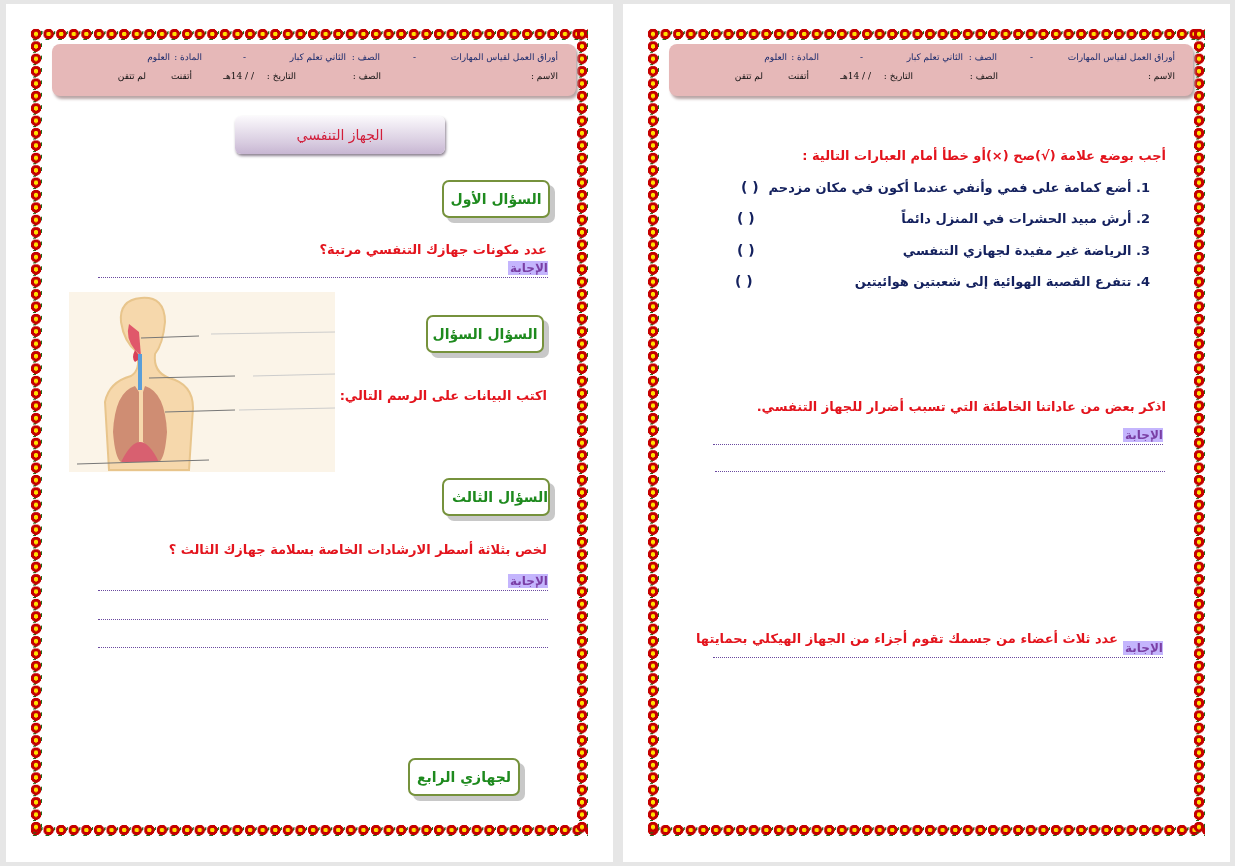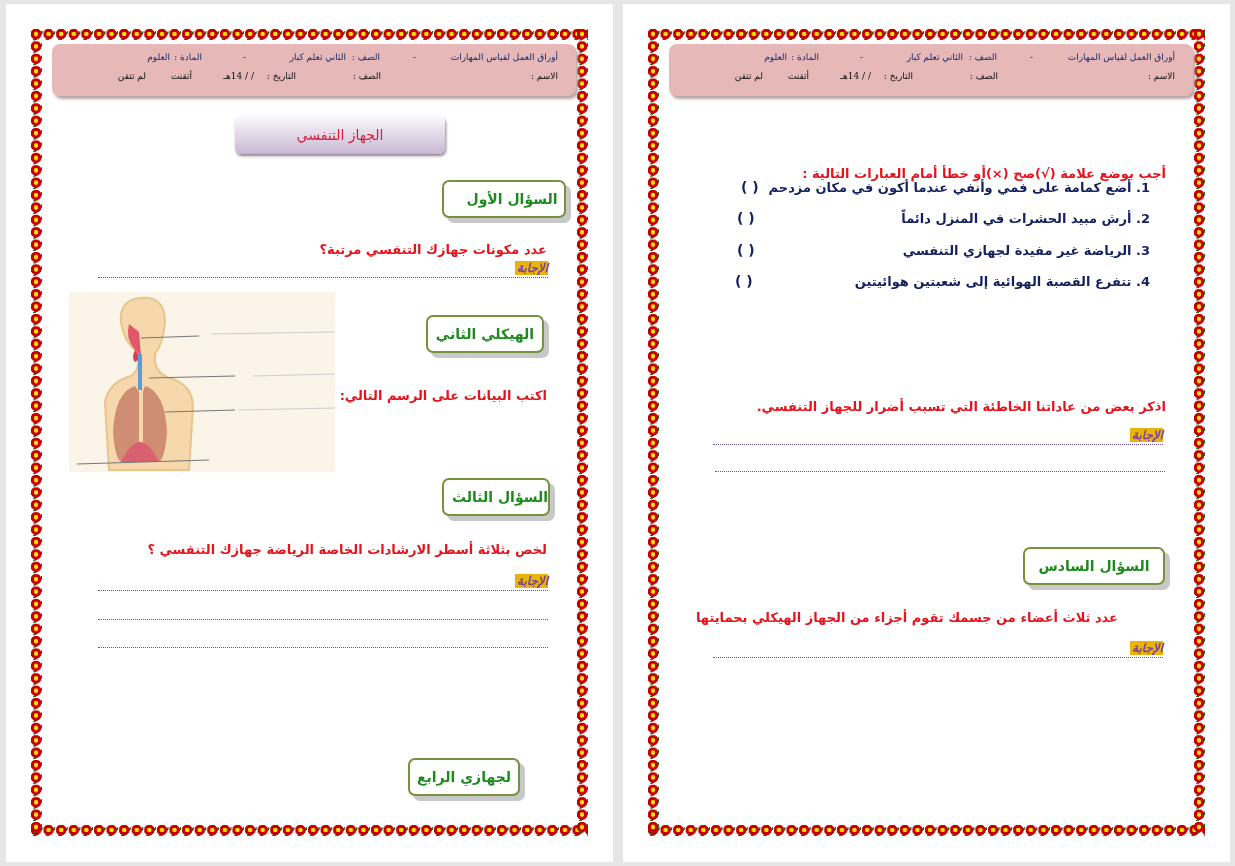--- a/index.html
+++ b/index.html
@@ -37,21 +37,21 @@
     color:#d21e3a; font-size:14px; direction:rtl;margin-left:44px; }
 
   .q-box { position:absolute; height:34px; border:2px solid #76923c; border-radius:7px;
     background:#fff; box-shadow:5px 5px 0 #c8c8c8; color:#1e8a1e; font-weight:bold;
     font-size:14px; text-align:center; line-height:34px; direction:rtl; }
 
   .q-text { position:absolute; direction:rtl; color:#e3141d; font-weight:bold; font-size:13px;
     white-space:nowrap; text-align:right; }
   .answer-line { position:absolute; direction:rtl; height:16px; border-bottom:1.5px dotted #6a4aa0;
     font-size:12px; color:#7a3fa5; font-weight:bold; }
-  .answer-line span { background:#eab308; padding-left:2px;font-style:italic; }
+  .answer-line span { background:#c4b5fd; padding-left:2px; }
   .dot-line { position:absolute; border-bottom:1.5px dotted #6a4aa0; height:1px; }
 
   .tf-item { position:absolute; direction:rtl; font-weight:bold; font-size:13px; color:#14215e;
     white-space:nowrap; }
   .paren { position:absolute; font-weight:bold; font-size:14px; color:#14215e; white-space:nowrap; }
 
   .diagram { position:absolute; left:63px; top:288px; width:266px; height:180px; background:#fbf4e8; }
 </style>
 </head>
 <body>
@@ -77,21 +77,21 @@
       <span style="right:195px">الصف :</span>
       <span style="right:280px">التاريخ :</span>
       <span style="right:322px">/ / 14هـ</span>
       <span style="right:384px">أتقنت</span>
       <span style="right:430px">لم تتقن</span>
     </div>
   </div>
 
   <div class="title-box">الجهاز التنفسي</div>
 
-  <div class="q-box" style="left:436px; top:176px; width:104px;padding-left:16px;">السؤال الأول</div>
+  <div class="q-box" style="left:436px; top:176px; width:104px;">السؤال الأول</div>
   <div class="q-text" style="right:66px; top:238px;">عدد مكونات جهازك التنفسي مرتبة؟</div>
   <div class="answer-line" style="left:92px; top:257px; width:450px;"><span>الإجابة</span></div>
 
   <div class="diagram">
     <svg width="266" height="180" viewBox="0 0 266 180">
       <path d="M40 178 L36 110 Q40 90 62 84 Q72 78 68 60 Q55 50 52 30 Q50 8 72 6 Q96 4 96 30 Q94 52 86 62 Q84 80 100 86 Q124 92 124 116 L120 178 Z" fill="#f6d8ac" stroke="#e8c58c" stroke-width="2"></path>
       <path d="M60 32 Q56 46 66 58 L72 64 L70 40 Z" fill="#e0586a"></path>
       <path d="M66 58 Q62 66 66 70 L72 66 Z" fill="#d84058"></path>
       <rect x="69" y="62" width="4" height="36" fill="#5a9ed8"></rect>
       <path d="M66 94 Q46 100 44 140 Q46 166 52 170 Q60 160 70 150 L70 100 Z" fill="#c88068" opacity="0.85"></path>
@@ -100,25 +100,25 @@
       <line x1="72" y1="46" x2="130" y2="44" stroke="#777" stroke-width="1"></line>
       <line x1="142" y1="42" x2="266" y2="40" stroke="#ccc" stroke-width="1"></line>
       <line x1="80" y1="86" x2="166" y2="84" stroke="#777" stroke-width="1"></line>
       <line x1="184" y1="84" x2="266" y2="82" stroke="#ccc" stroke-width="1"></line>
       <line x1="96" y1="120" x2="166" y2="118" stroke="#777" stroke-width="1"></line>
       <line x1="170" y1="118" x2="266" y2="116" stroke="#ccc" stroke-width="1"></line>
       <line x1="8" y1="172" x2="140" y2="168" stroke="#777" stroke-width="1"></line>
     </svg>
   </div>
 
-  <div class="q-box" style="left:420px; top:311px; width:114px;">الهيكلي الثاني</div>
+  <div class="q-box" style="left:420px; top:311px; width:114px;">السؤال السؤال</div>
   <div class="q-text" style="right:66px; top:384px;">اكتب البيانات على الرسم التالي:</div>
 
   <div class="q-box" style="left:436px; top:474px; width:104px;text-align:right;">السؤال الثالث</div>
-  <div class="q-text" style="right:66px; top:538px;">لخص بثلاثة أسطر الارشادات الخاصة الرياضة جهازك التنفسي ؟</div>
+  <div class="q-text" style="right:66px; top:538px;">لخص بثلاثة أسطر الارشادات الخاصة بسلامة جهازك الثالث ؟</div>
   <div class="answer-line" style="left:92px; top:570px; width:450px;"><span>الإجابة</span></div>
   <div class="dot-line" style="left:92px; top:614px; width:450px;"></div>
   <div class="dot-line" style="left:92px; top:642px; width:450px;"></div>
 
   <div class="q-box" style="left:402px; top:754px; width:108px;">لجهازي الرابع</div>
 </div>
 
 <div class="page" id="page-right">
   <div class="border-h b-top"></div>
   <div class="border-h b-bottom"></div>
@@ -138,31 +138,30 @@
     <div class="hb-row hb-r2">
       <span style="right:18px">الاسم :</span>
       <span style="right:195px">الصف :</span>
       <span style="right:280px">التاريخ :</span>
       <span style="right:322px">/ / 14هـ</span>
       <span style="right:384px">أتقنت</span>
       <span style="right:430px">لم تتقن</span>
     </div>
   </div>
 
-  <div class="q-text" style="right:64px; top:162px;">أجب بوضع علامة (√)صح (×)أو خطأ أمام العبارات التالية :</div>
+  <div class="q-text" style="right:64px; top:144px;">أجب بوضع علامة (√)صح (×)أو خطأ أمام العبارات التالية :</div>
 
   <div class="tf-item" style="right:80px; top:176px;text-align:center;">1. أضع كمامة على فمي وأنفي عندما أكون في مكان مزدحم</div>
   <div class="paren" style="left:118px; top:175px;">(    )</div>
   <div class="tf-item" style="right:80px; top:207px;">2. أرش مبيد الحشرات في المنزل دائماً</div>
   <div class="paren" style="left:114px; top:206px;">(    )</div>
   <div class="tf-item" style="right:80px; top:239px;">3. الرياضة غير مفيدة لجهازي التنفسي</div>
   <div class="paren" style="left:114px; top:238px;">(    )</div>
   <div class="tf-item" style="right:80px; top:270px;">4. تتفرع القصبة الهوائية إلى شعبتين هوائيتين</div>
   <div class="paren" style="left:112px; top:269px;">(    )</div>
 
   <div class="q-text" style="right:64px; top:395px;">اذكر بعض من عاداتنا الخاطئة التي تسبب أضرار للجهاز التنفسي.</div>
   <div class="answer-line" style="left:90px; top:424px; width:450px;"><span>الإجابة</span></div>
   <div class="dot-line" style="left:92px; top:466px; width:450px;"></div>
 
-  <div class="q-box" style="left:400px; top:543px; width:138px;">السؤال السادس</div>
-  <div class="q-text" style="right:112px; top:606px;margin-left:43px;">عدد ثلاث أعضاء من جسمك تقوم أجزاء من الجهاز الهيكلي بحمايتها</div>
+  <div class="q-text" style="right:112px; top:627px;margin-left:43px;">عدد ثلاث أعضاء من جسمك تقوم أجزاء من الجهاز الهيكلي بحمايتها</div>
   <div class="answer-line" style="left:90px; top:637px; width:450px;"><span>الإجابة</span></div>
 </div>
 
 </body></html>

